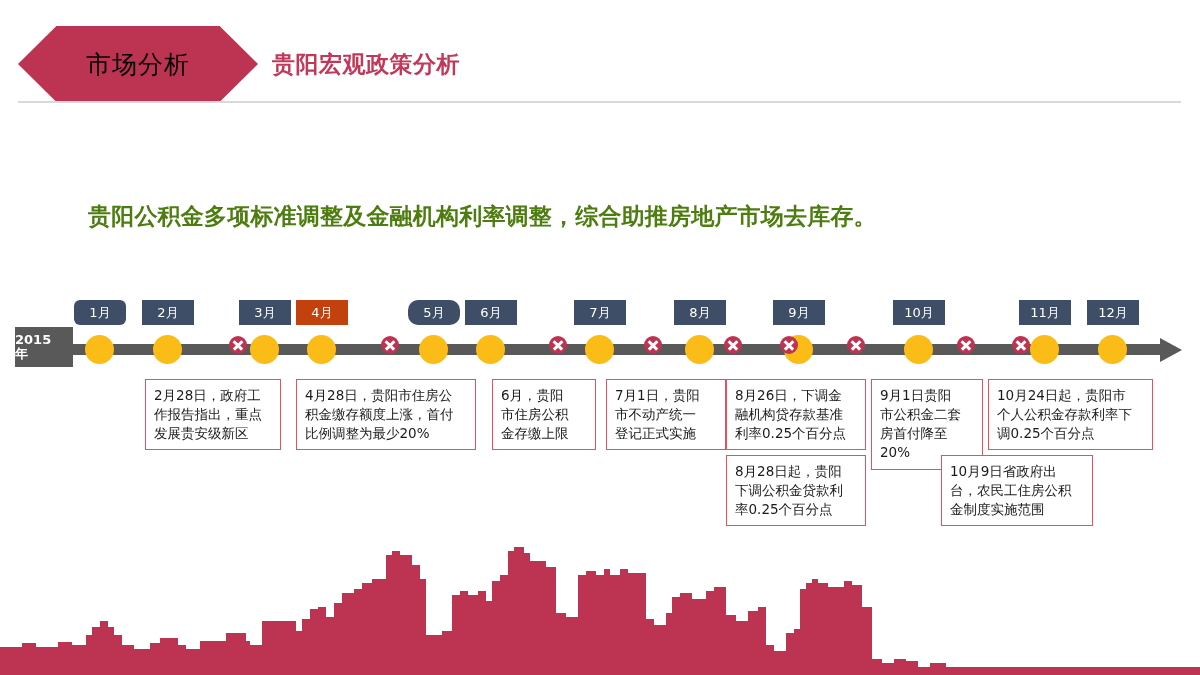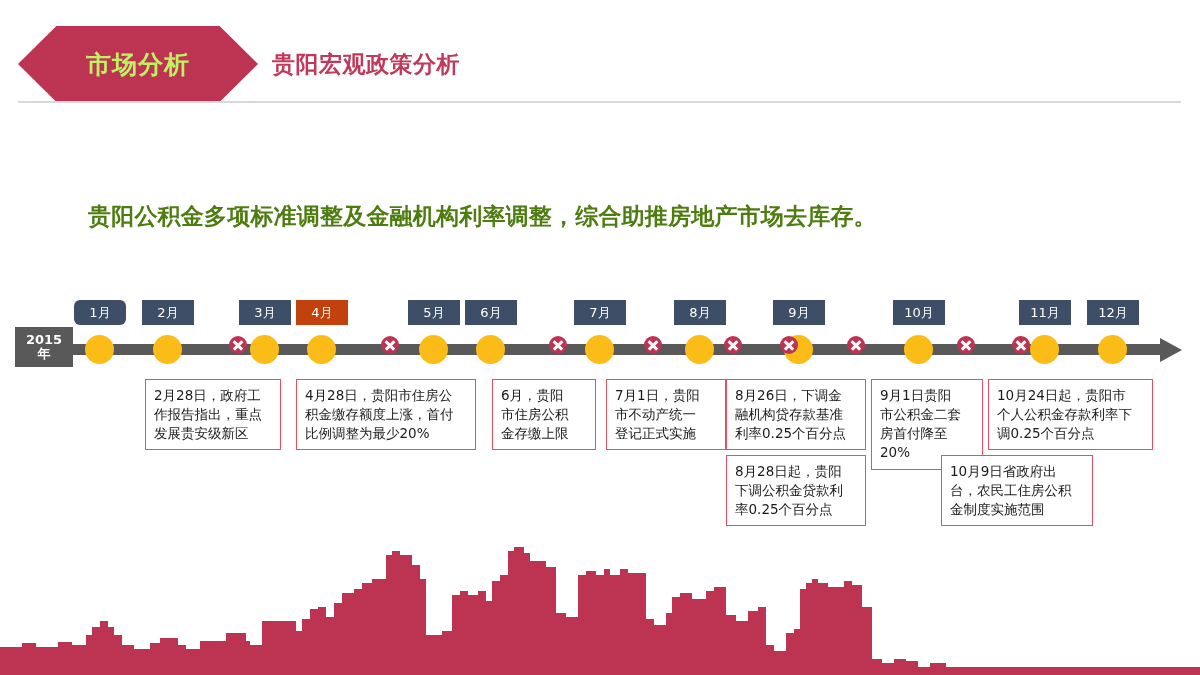--- a/index.html
+++ b/index.html
@@ -37,23 +37,23 @@
     top: 26px;
     width: 240px;
     height: 76px;
     background: #bd3453;
     clip-path: polygon(0% 50%, 16% 0%, 84% 0%, 100% 50%, 84% 100%, 16% 100%);
     display: flex;
     align-items: center;
     justify-content: center;
   }
   #section-tag-label {
-    color: #bef264;
+    color: #000000;
     font-size: 25px;
-    font-weight: bold;
+    font-weight: normal;
     letter-spacing: 1px;
     line-height: 1;
   }
   #header-subtitle {
     position: absolute;
     left: 272px;
     top: 26px;
     height: 76px;
     display: flex;
     align-items: center;
@@ -88,21 +88,20 @@
     left: 15px;
     top: 27px;
     width: 58px;
     height: 40px;
     background: #595959;
     color: #ffffff;
     font-size: 13px;
     font-weight: bold;
     display: flex;
     flex-direction: column;
-    align-items: center;
     justify-content: center;
     line-height: 1.05;
   }
   #timeline-axis {
     position: absolute;
     left: 60px;
     top: 44px;
     width: 1104px;
     height: 11px;
     background: #595959;
@@ -222,21 +221,21 @@
       </div>
       <div class="month-node" style="left: 265px;">
         <div class="month-chip" style="background: rgb(62, 78, 102);">3月</div>
         <div class="month-dot" style="background: rgb(252, 188, 24);"></div>
       </div>
       <div class="month-node" style="left: 322px;">
         <div class="month-chip" style="background: #c2410c;">4月</div>
         <div class="month-dot" style="background: rgb(252, 188, 24);"></div>
       </div>
       <div class="month-node" style="left: 434px;">
-        <div class="month-chip" style="background: rgb(62, 78, 102);">5月</div>
+        <div class="month-chip" style="background: rgb(62, 78, 102); border-radius: 10px;">5月</div>
         <div class="month-dot" style="background: rgb(252, 188, 24);"></div>
       </div>
       <div class="month-node" style="left: 491px;">
         <div class="month-chip" style="background: rgb(62, 78, 102);">6月</div>
         <div class="month-dot" style="background: rgb(252, 188, 24);"></div>
       </div>
       <div class="month-node" style="left: 600px;">
         <div class="month-chip" style="background: rgb(62, 78, 102);">7月</div>
         <div class="month-dot" style="background: rgb(252, 188, 24);"></div>
       </div>

